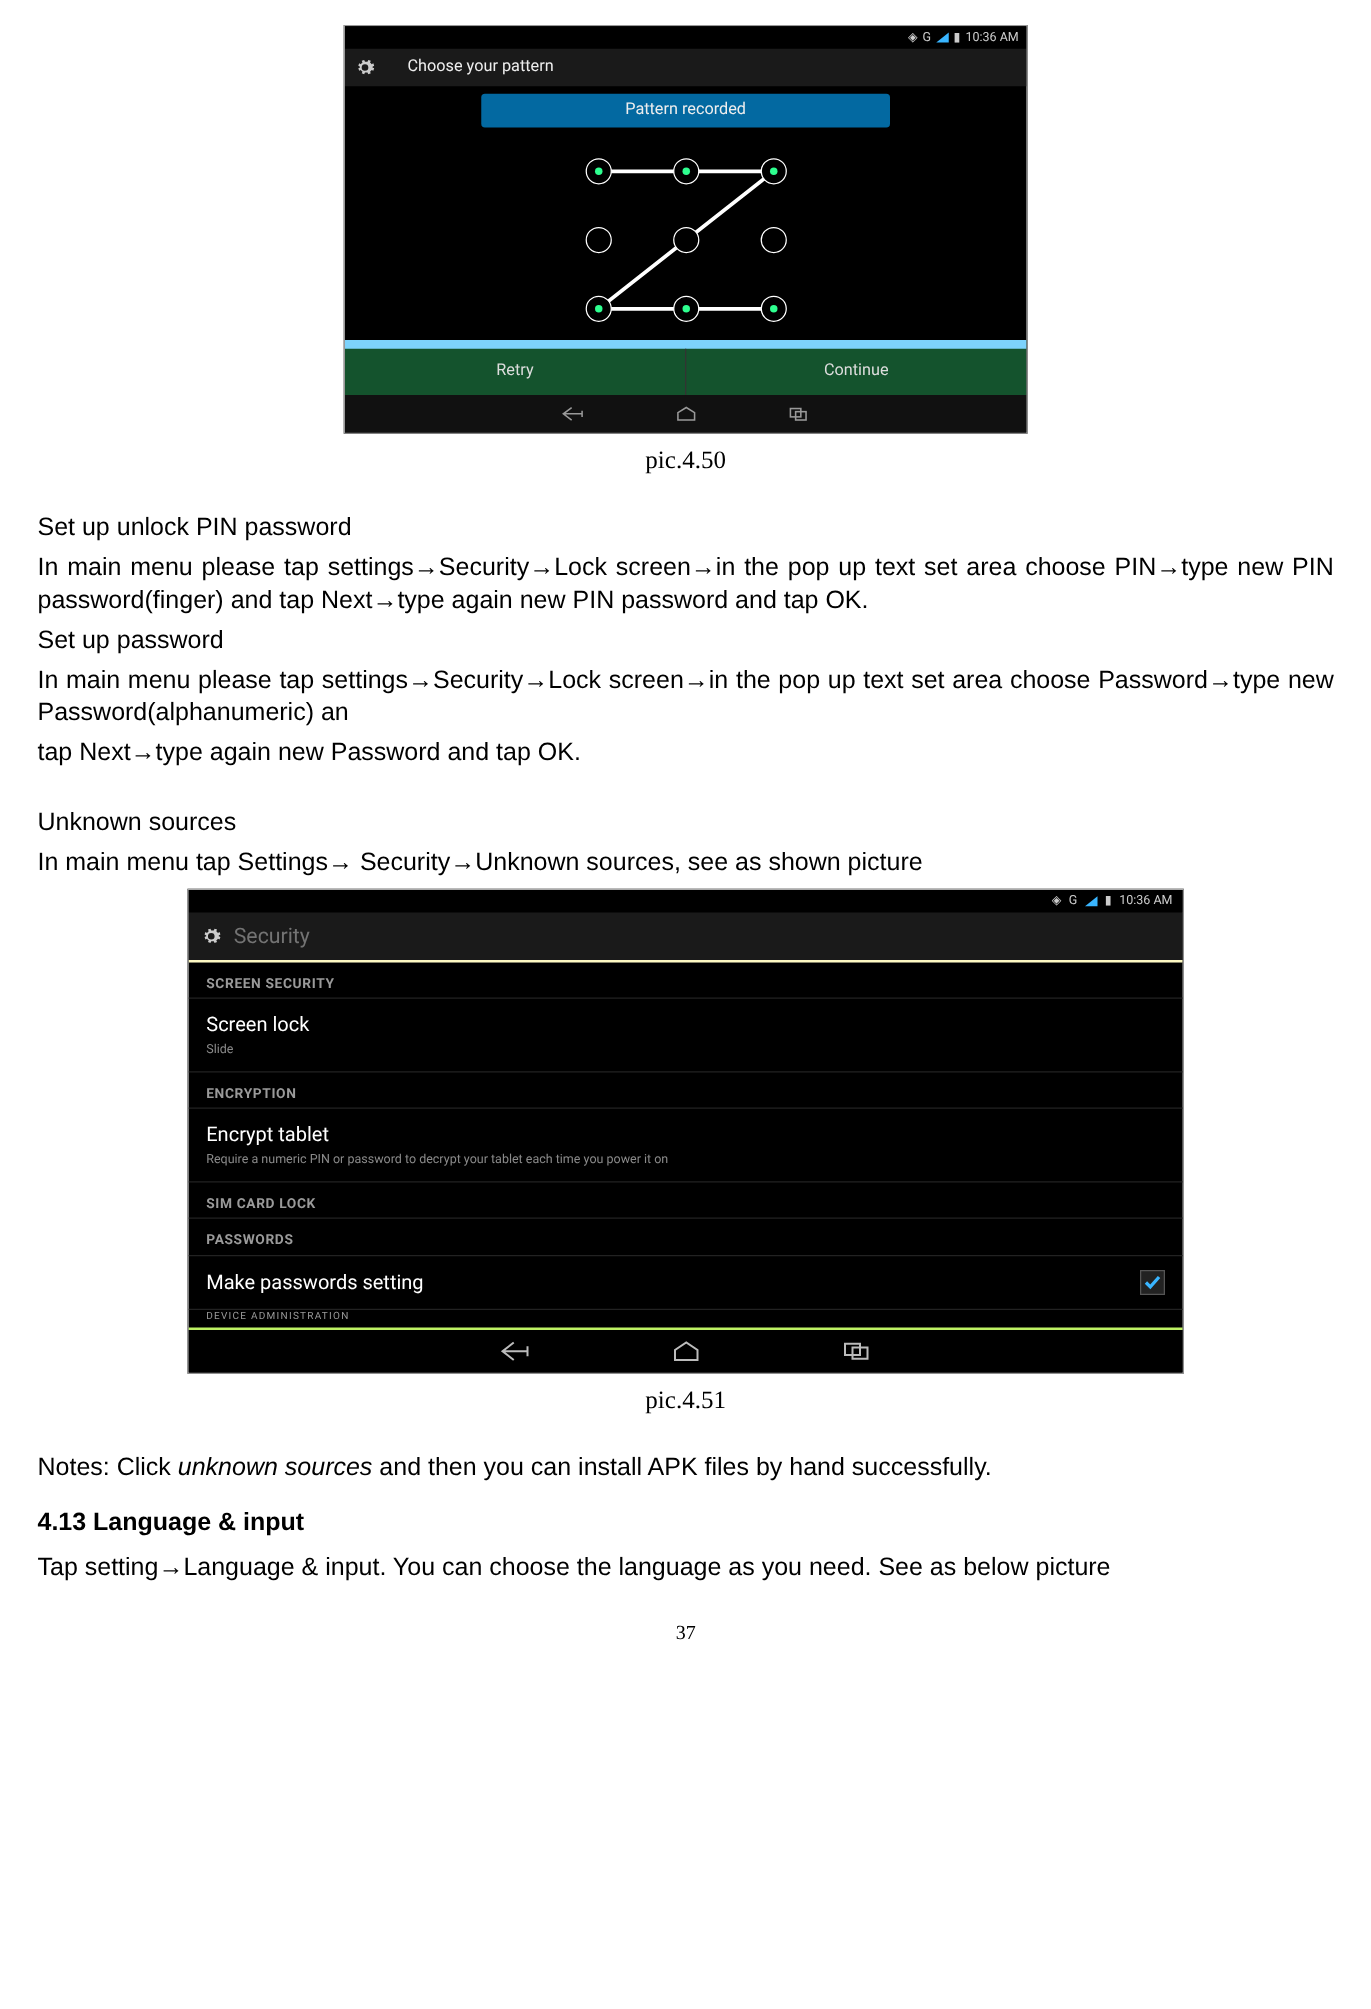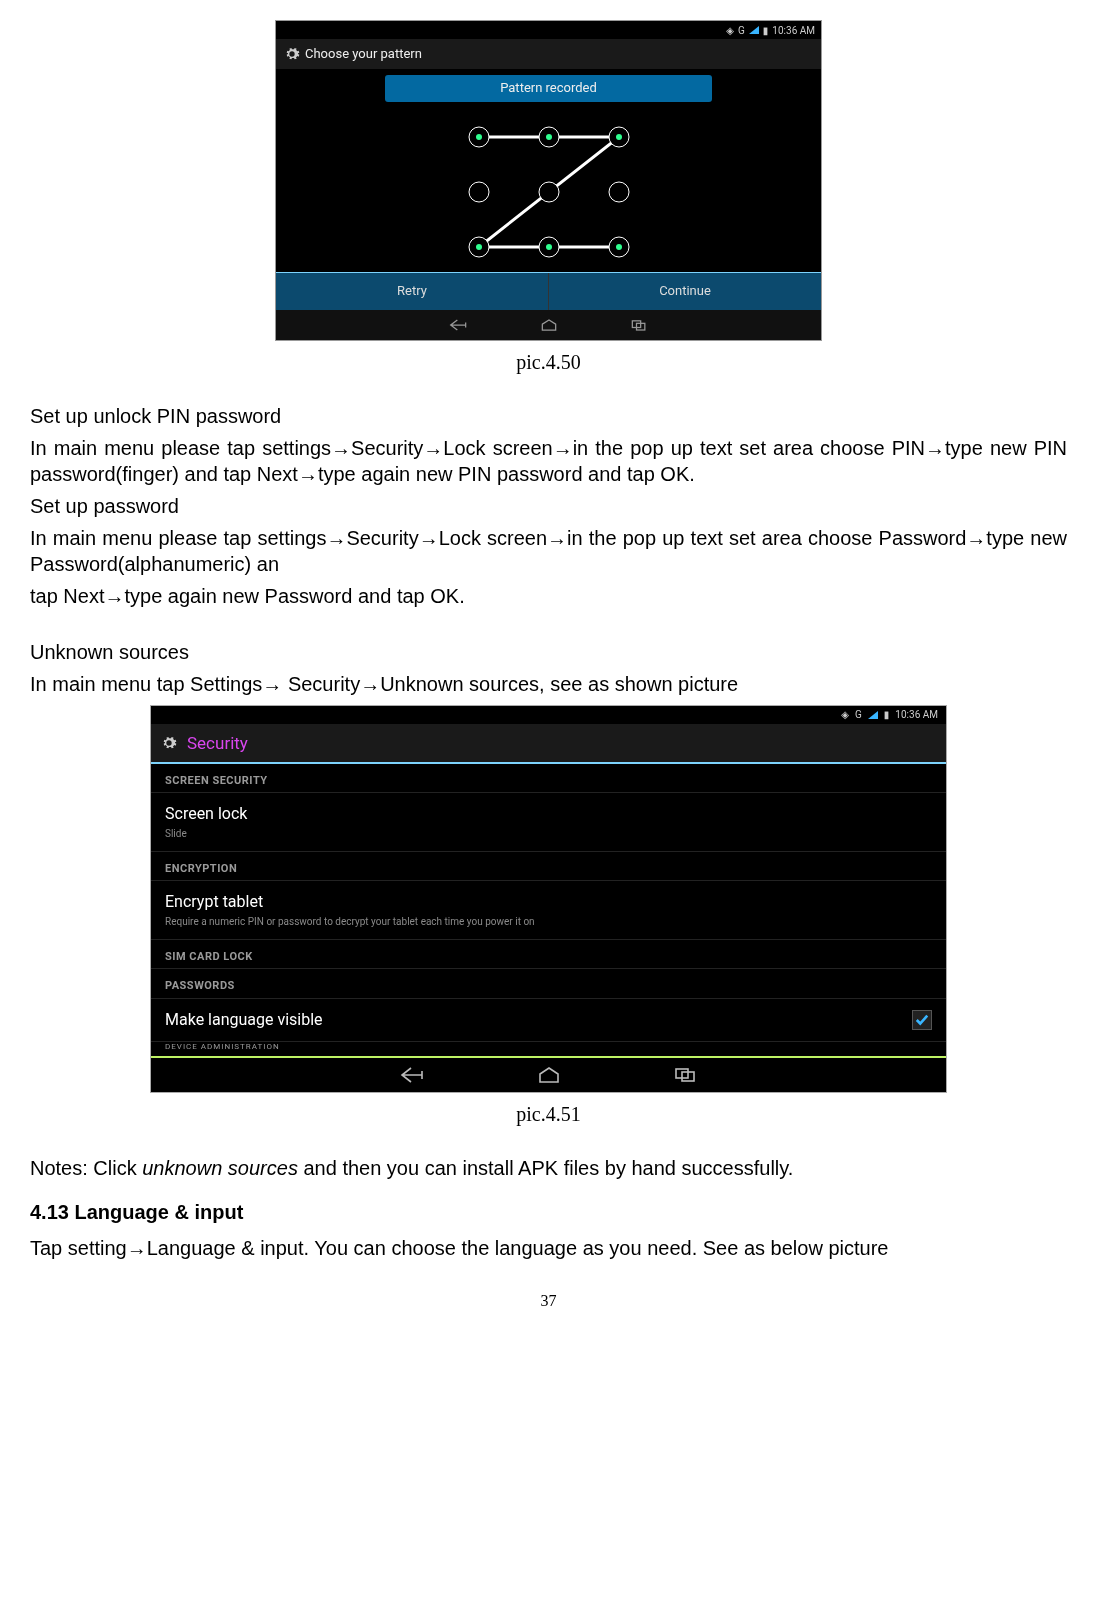--- a/index.html
+++ b/index.html
@@ -54,21 +54,21 @@
     width:0;height:0;
     border-style:solid;
     border-width:0 0 8px 10px;
     border-color:transparent transparent #39b5ff transparent;
   }
   .hdr1 {
     height: 30px;
     background: #1a1a1a;
     display: flex;
     align-items: center;
-    gap: 5px;
+    gap: 26px;
     padding: 0 8px;
     font-size: 13px;
     color: #eee;
   }
   .gear-icon {
     width:16px;height:16px;
     display:inline-flex;align-items:center;justify-content:center;
   }
   .gear-icon svg{width:16px;height:16px;fill:#ccc;}
   .toast1 {
@@ -82,22 +82,22 @@
     font-size: 13px;
   }
   .grid1 { display:flex; justify-content:center; }
   .dotgrid {
     position:relative;
     width:220px; height:160px;
   }
   .dotgrid svg { width:220px; height:160px; }
   .btnrow1 {
     display:flex;
-    border-top:1px solid #7dd3fc;
-    background:#0c4a6e;
+    border-top:7px solid #7dd3fc;
+    background:#14532d;
   }
   .btnrow1 .b {
     flex:1;
     text-align:center;
     padding:10px 0;
     font-size:13px;
     color:#ddd;
     border-right:1px solid #333;
   }
   .btnrow1 .b:last-child{border-right:none;}
@@ -127,22 +127,22 @@
     gap:6px;padding:0 8px;font-size:10px;color:#ccc;
   }
   .statusbar2 .sig{
     width:0;height:0;border-style:solid;
     border-width:0 0 8px 10px;
     border-color:transparent transparent #39b5ff transparent;
   }
   .hdr2{
     height:38px;background:#1a1a1a;
     display:flex;align-items:center;gap:10px;padding:0 10px;
-    font-size:17px;color:#d946ef;
-    border-bottom:2px solid #7dd3fc;
+    font-size:17px;color:#737373;
+    border-bottom:2px solid #fef9c3;
   }
   .hdr2 .gear-icon svg{width:20px;height:20px;fill:#ccc;}
   .sec-cat{
     color:#9a9a9a;
     font-size:11px;
     letter-spacing:0.5px;
     padding:10px 14px 4px 14px;
     border-bottom:1px solid #222;
     font-weight:bold;
   }
@@ -278,21 +278,21 @@
         <div class="ttl">Encrypt tablet</div>
         <div class="sub">Require a numeric PIN or password to decrypt your tablet each time you power it on</div>
       </div>
     </div>
 
     <div class="sec-cat">SIM CARD LOCK</div>
 
     <div class="sec-cat">PASSWORDS</div>
     <div class="sec-item">
       <div>
-          <div class="ttl">Make language visible</div>
+          <div class="ttl">Make passwords setting</div>
         </div>
       <div class="checkbox">
         <svg viewBox="0 0 16 16">
             <polyline points="2,8 6,12 14,3"></polyline>
           </svg>
       </div>
     </div>
     <div class="cutoff">DEVICE ADMINISTRATION</div>
 
     <div class="navbar2">

